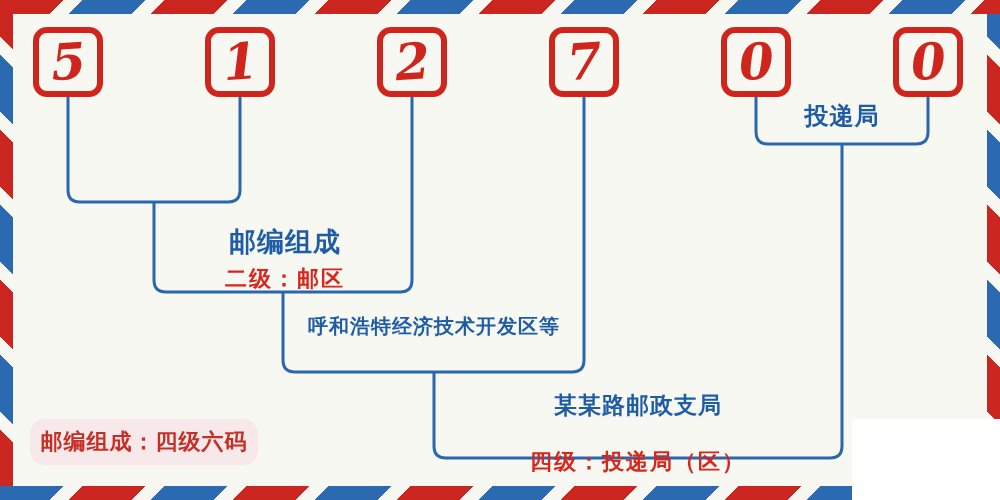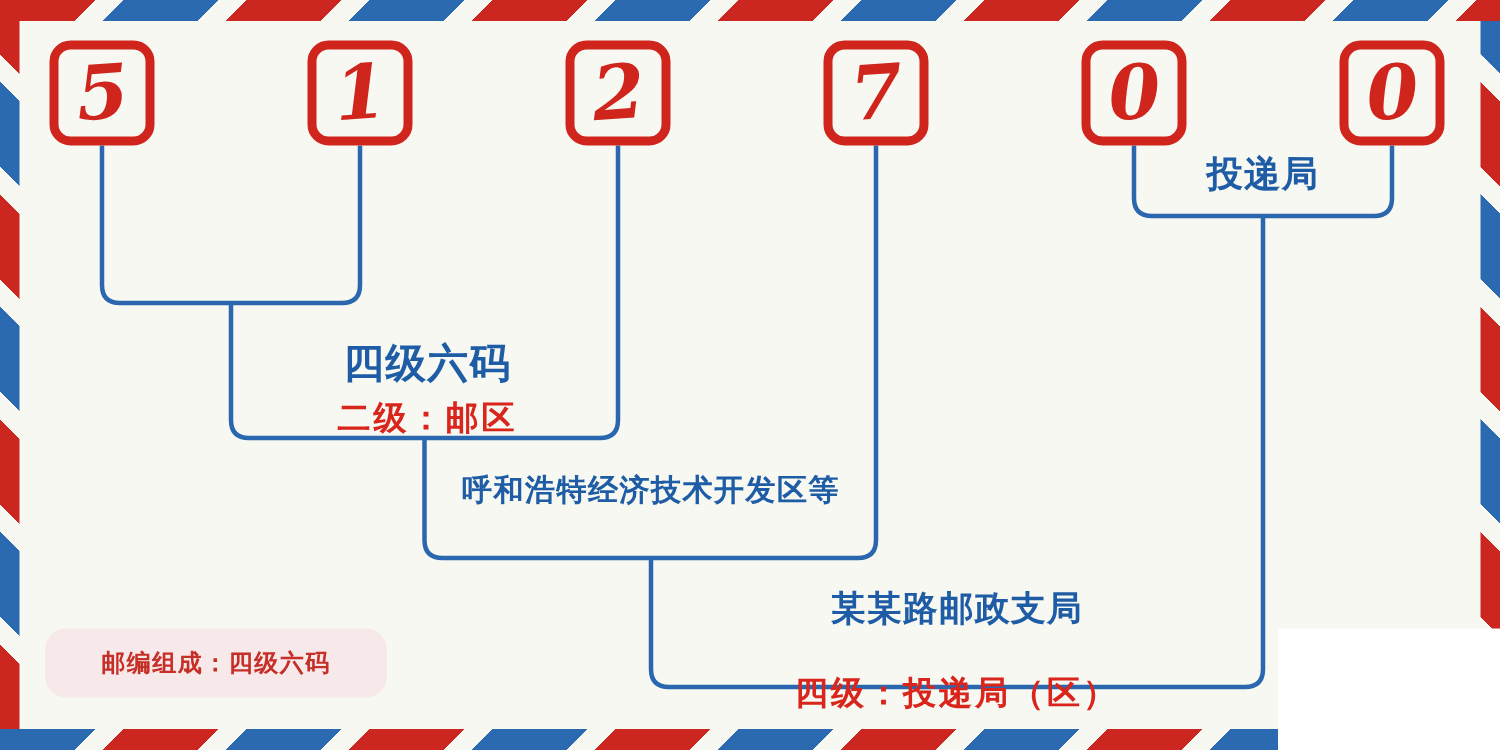--- a/index.html
+++ b/index.html
@@ -114,21 +114,21 @@
   
   .badge{
     position:absolute;z-index:4;
     left:30px;top:419px;width:228px;height:46px;
     background:var(--color-badge-bg);
     border-radius:14px;
     display:flex;align-items:center;justify-content:center;
   }
   .badge-text{
     font-weight:bold;
-    font-size:16px;
+    font-size:22px;
     letter-spacing:1px;
     color:var(--color-badge-text);
   }
 </style>
 </head>
 <body>
 
 <div class="stage">
 
   <div class="band band-top"></div>
@@ -159,21 +159,21 @@
   </div>
   <div class="digit-box" style="left:721px">
     <span class="digit">0</span>
   </div>
   <div class="digit-box" style="left:893px">
     <span class="digit">0</span>
   </div>
 
 
   <div class="label-group g2" style="left:285px;top:224px">
-    <div class="lg-name">四级六码</div>
+    <div class="lg-name">邮编组成</div>
     <div class="lg-desc">二级：邮区</div>
   </div>
 
   <div class="label-group g3" style="left:434px;top:313px">
     <div class="lg-name">呼和浩特经济技术开发区等</div>
   </div>
 
   <div class="label-group g4" style="left:638px;top:390px">
     <div class="lg-name">某某路邮政支局</div>
     <div class="lg-desc">四级：投递局（区）</div>

